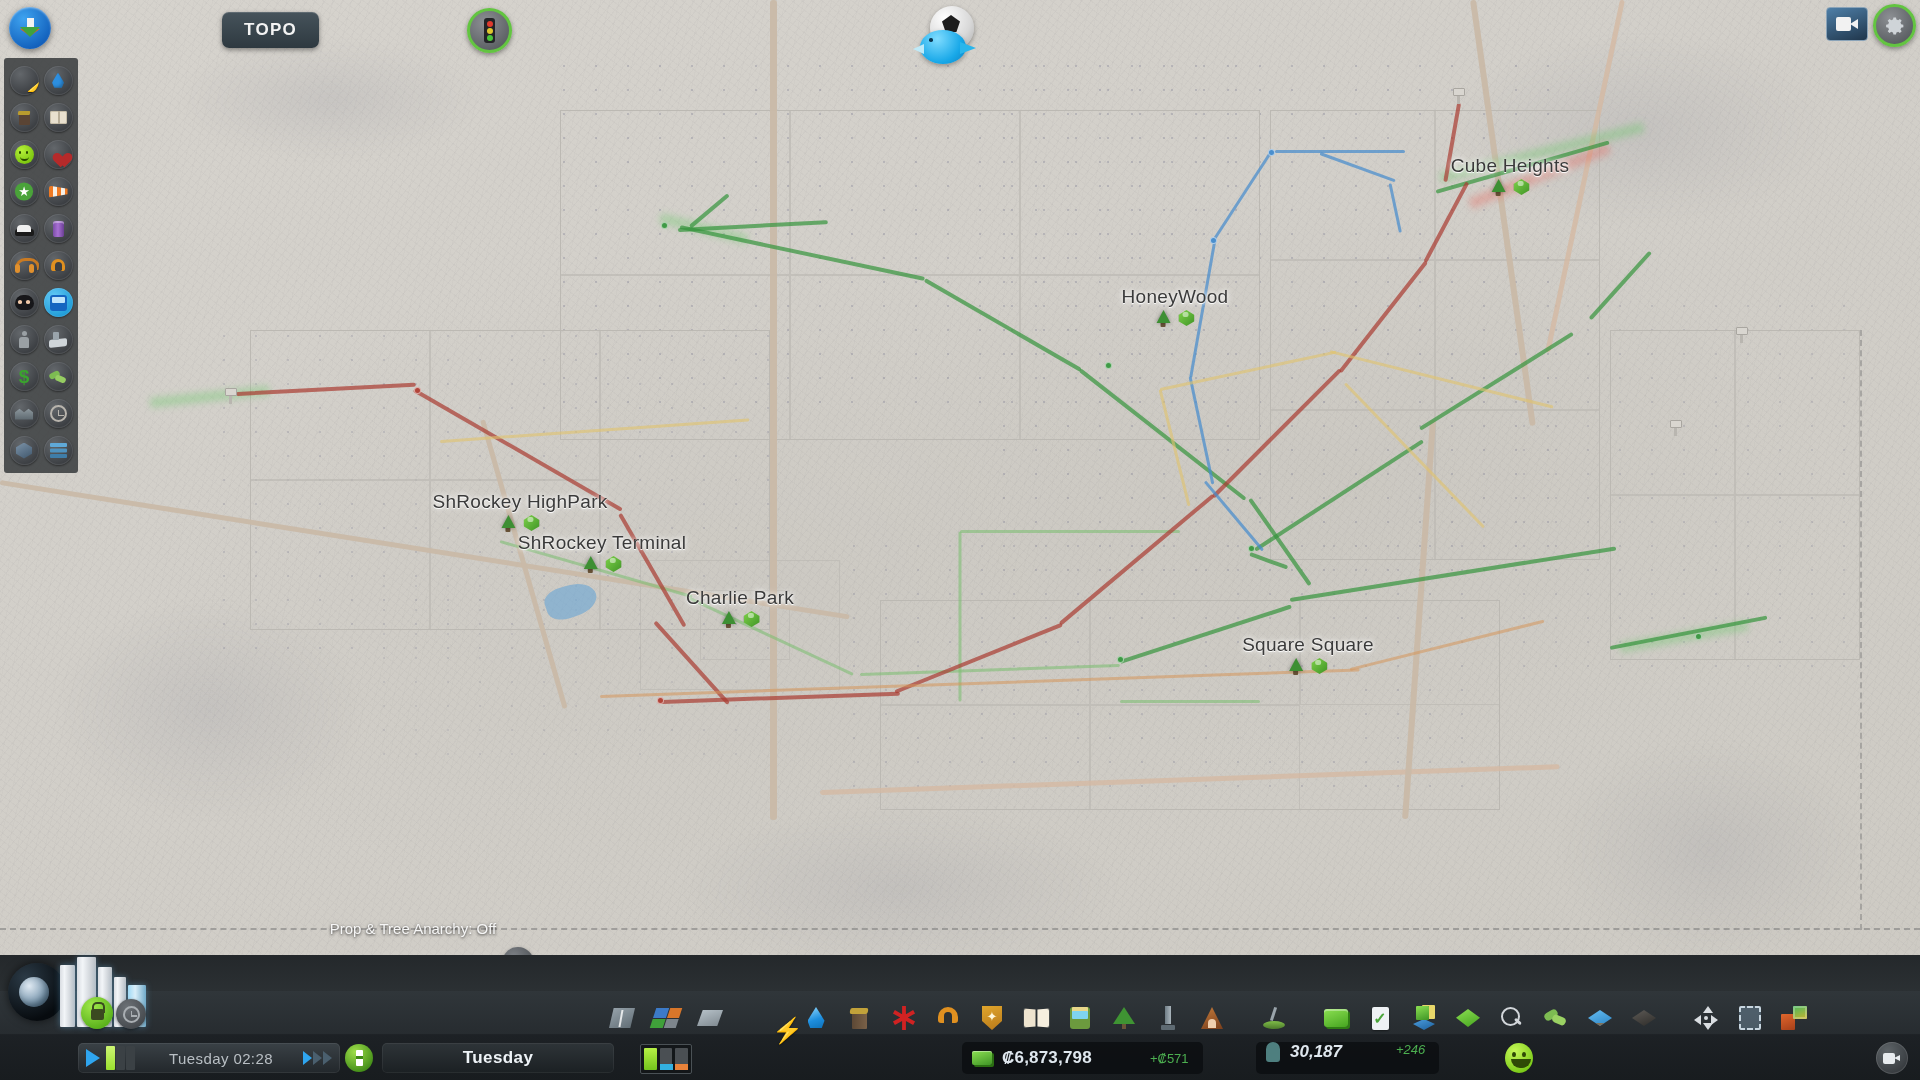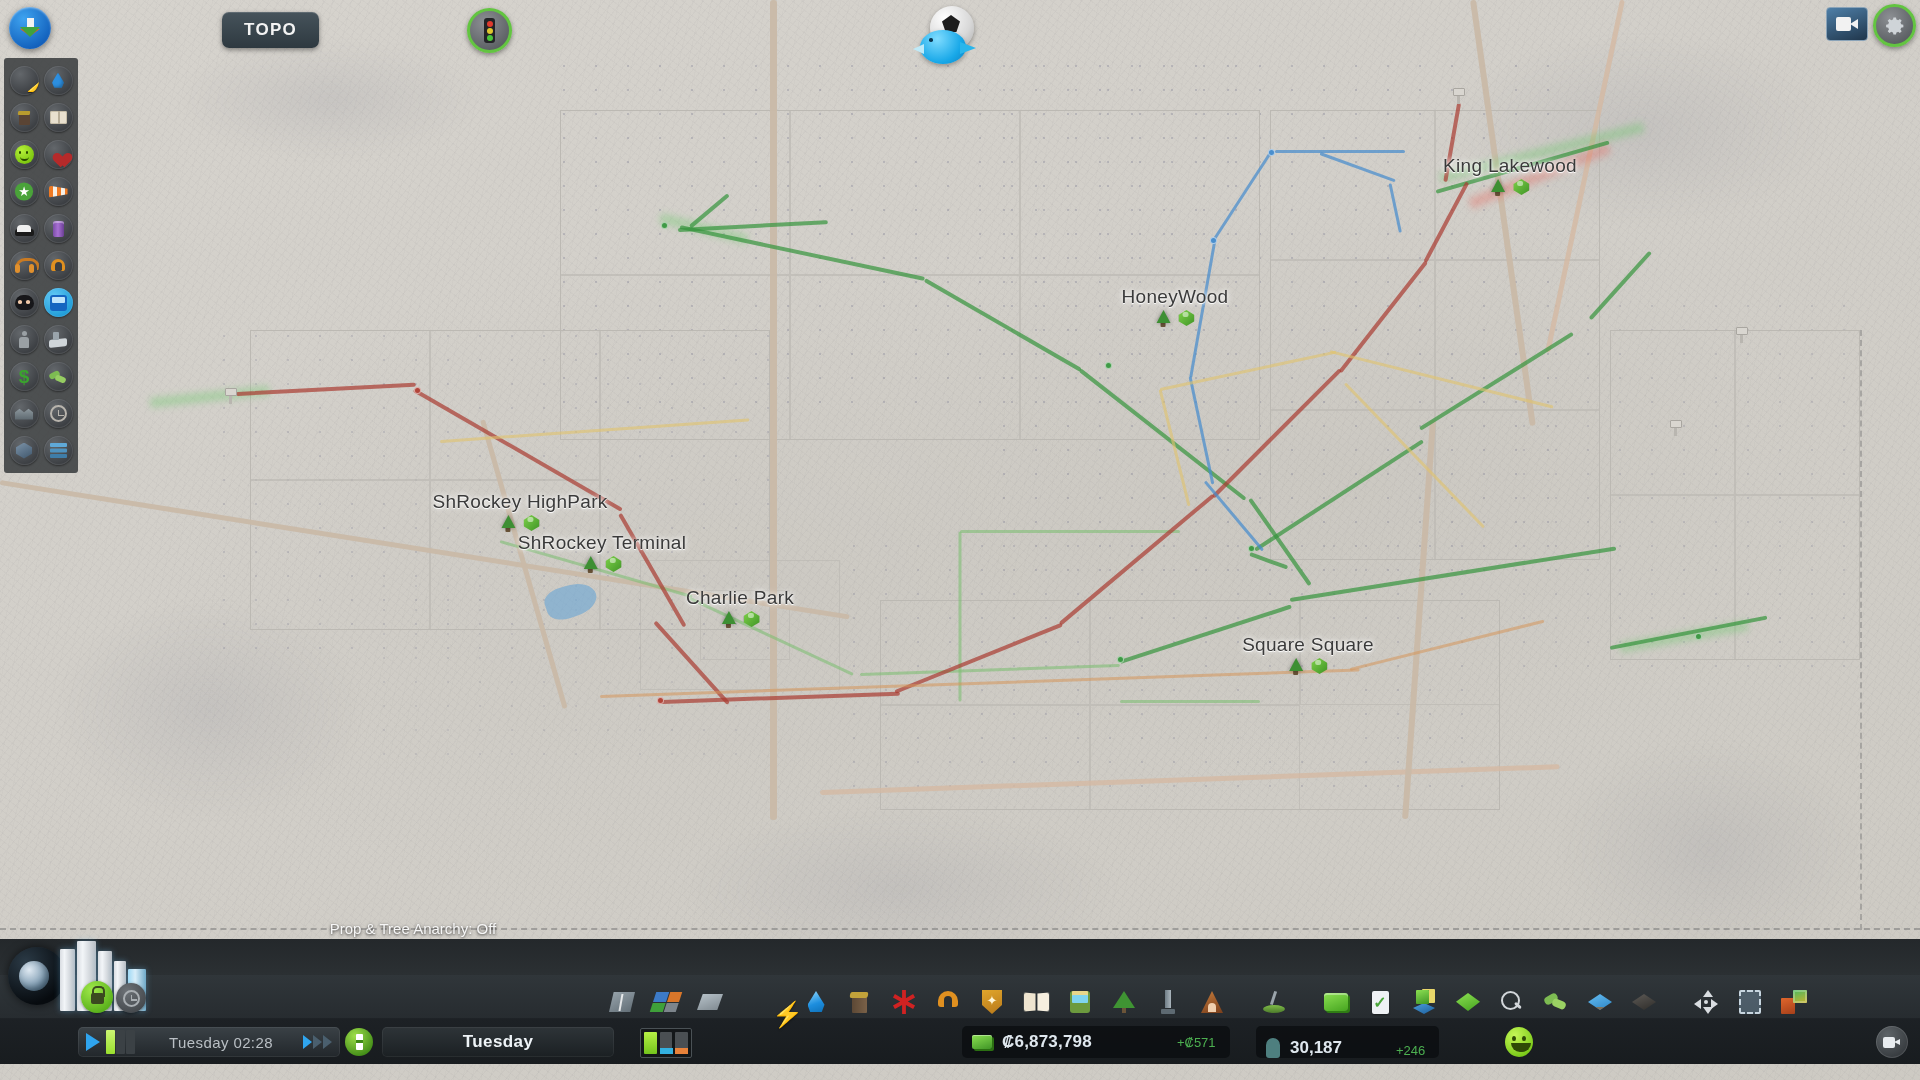--- a/index.html
+++ b/index.html
@@ -253,21 +253,21 @@
     box-shadow:0 2px 4px rgba(0,0,0,.45); display:flex; align-items:center; justify-content:center;
     color:#7ed321; font-size:21px; font-weight:bold; cursor:pointer; z-index:34; }
 
   
   #buildable { position:absolute; left:0; top:928px; width:1920px; height:2px;
     border-top:2px dashed rgba(120,120,120,.55); z-index:5; }
   #buildable2 { position:absolute; left:1860px; top:330px; width:2px; height:600px;
     border-left:2px dashed rgba(120,120,120,.45); z-index:5; }
 
   
-  #bottom { position:absolute; left:0; bottom:16px; width:1920px; height:125px; z-index:50; }
+  #bottom { position:absolute; left:0; bottom:0; width:1920px; height:125px; z-index:50; }
   #bottom-bg { position:absolute; left:0; top:36px; width:1920px; height:89px;
     background:linear-gradient(180deg,#30363a 0%,#272c30 48%,#1d2125 49%,#181c1f 100%); }
   #bottom-top-strip { position:absolute; left:0; top:0; width:1920px; height:36px;
     background:linear-gradient(180deg,#24282b,#2b3033); }
 
   
   #city-logo { position:absolute; left:6px; top:0px; width:160px; height:84px; }
   #logo-globe { position:absolute; left:2px; top:8px; width:58px; height:58px; border-radius:50%;
     background:radial-gradient(circle at 30% 26%, #2b3a46 0%, #070b0f 72%);
     box-shadow:0 0 10px rgba(0,0,0,.6); display:flex; align-items:center; justify-content:center; }
@@ -432,25 +432,25 @@
   #demand i.com::after { content:""; position:absolute; left:0; bottom:0; width:13px; height:6px; background:#33b0e0; }
   #demand i.ind { height:100%; background:#4a4f53; }
   #demand i.ind::after { content:""; position:absolute; left:0; bottom:0; width:13px; height:6px; background:#e8823a; }
 
   #money-panel { position:absolute; left:962px; top:4px; height:32px; padding:0 14px 0 10px;
     border-radius:5px; background:rgba(10,13,15,.78);
     display:flex; align-items:center; gap:10px; }
   .cash-ic { width:20px; height:14px; background:linear-gradient(160deg,#8ce052,#3f9426);
     border-radius:2px; box-shadow:inset 0 1px 0 rgba(255,255,255,.4), 2px 2px 0 #2b6f12; }
   #money-val { color:#dfe7ee; font-size:17px; font-weight:bold; letter-spacing:.2px; }
-  #money-delta { color:#4caf50; font-size:13px; margin-left:75px; }
+  #money-delta { color:#4caf50; font-size:13px; margin-left:48px; }
 
   #pop-panel { position:absolute; left:1256px; top:4px; height:32px; padding:0 14px 0 10px;
     border-radius:5px; background:rgba(10,13,15,.78);
-    display:flex; align-items:flex-end; gap:10px; }
+    display:flex; align-items:flex-start; gap:10px;font-style:italic; }
   .pop-ic { width:14px; height:20px; background:#4e7f7f; border-radius:7px 7px 3px 3px; }
   #pop-val { color:#dfe7ee; font-size:17px; font-weight:bold; }
   #pop-delta { color:#4caf50; font-size:13px; margin-left:44px; }
   #happy-face { position:absolute; left:1505px; top:5px; width:28px; height:30px; border-radius:50%;
     background:radial-gradient(circle at 35% 28%, #c6f757, #79c918 78%); }
   #happy-face::before { content:""; position:absolute; left:7px; top:9px; width:3.5px;height:5px;
     background:#2f4a06; border-radius:50%; box-shadow:10px 0 0 #2f4a06; }
   #happy-face::after { content:""; position:absolute; left:6px; top:16px; width:16px;height:7px;
     border:2px solid #2f4a06; border-top:none; border-radius:0 0 10px 10px; background:#2f4a06; }
 
@@ -600,21 +600,21 @@
 
   <div class="transit-icon" style="left:1453px;top:88px"></div>
   <div class="transit-icon" style="left:1736px;top:327px"></div>
   <div class="transit-icon" style="left:225px;top:388px"></div>
   <div class="transit-icon" style="left:1670px;top:420px"></div>
 
   <div id="buildable"></div>
   <div id="buildable2"></div>
 
   <div class="district" style="left:1510px;top:155px">
-    <div class="dname">King Lakewood</div>
+    <div class="dname">Cube Heights</div>
     <div class="dicons">
       <div class="tree-ic"></div>
       <div class="gem-ic"></div>
     </div>
   </div>
   <div class="district" style="left:1175px;top:286px">
     <div class="dname">HoneyWood</div>
     <div class="dicons">
       <div class="tree-ic"></div>
       <div class="gem-ic"></div>

